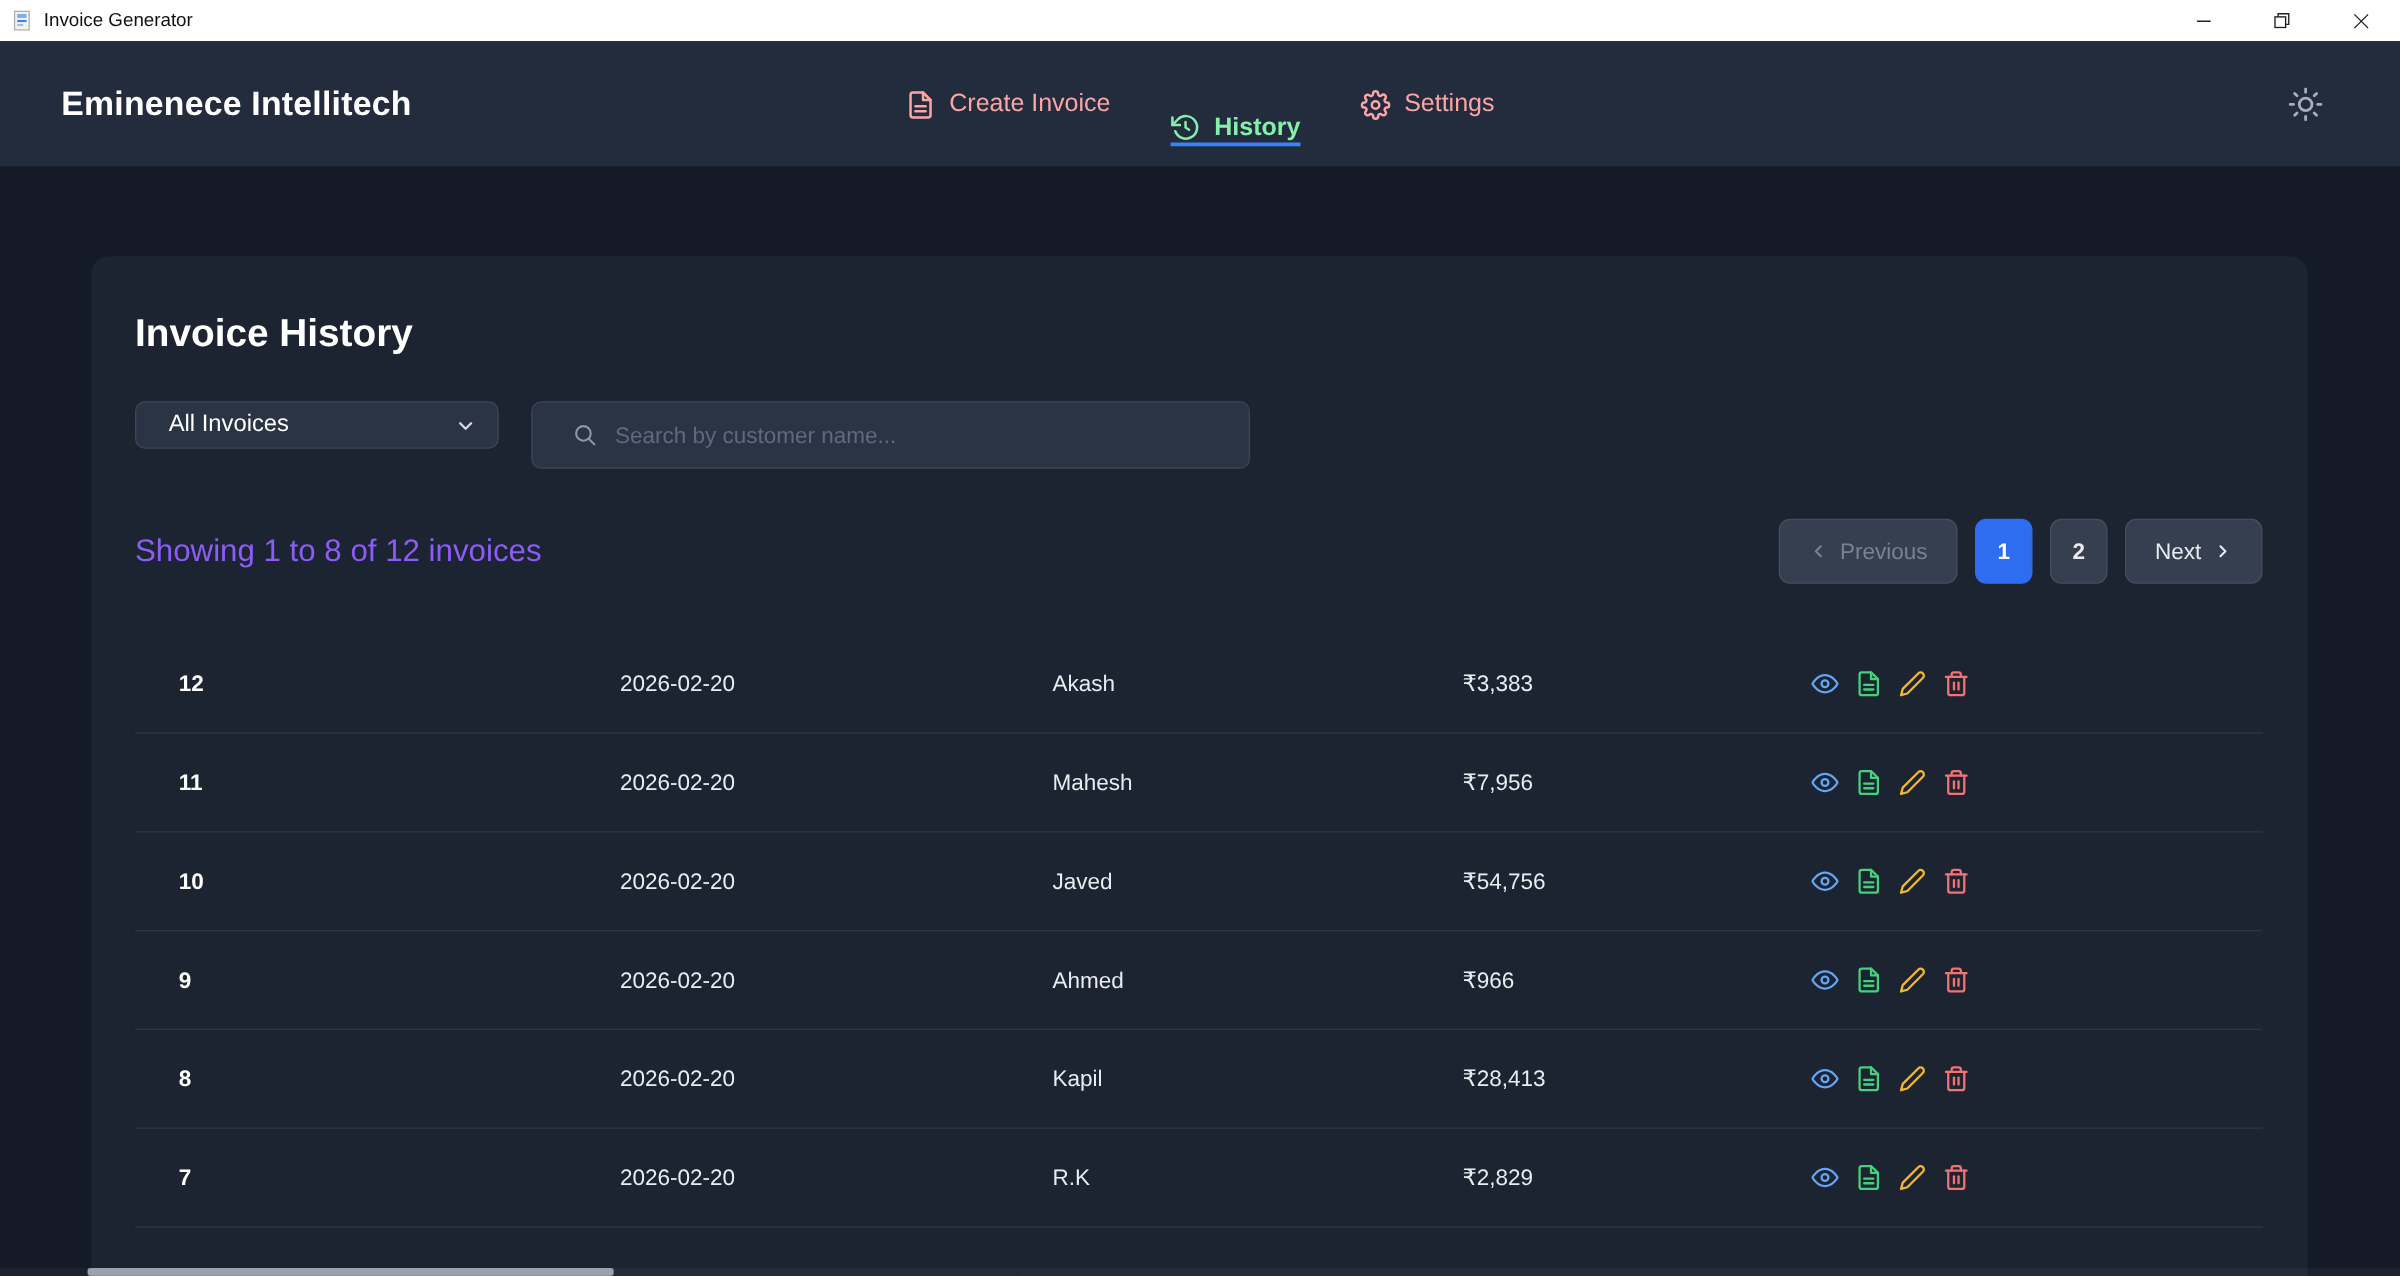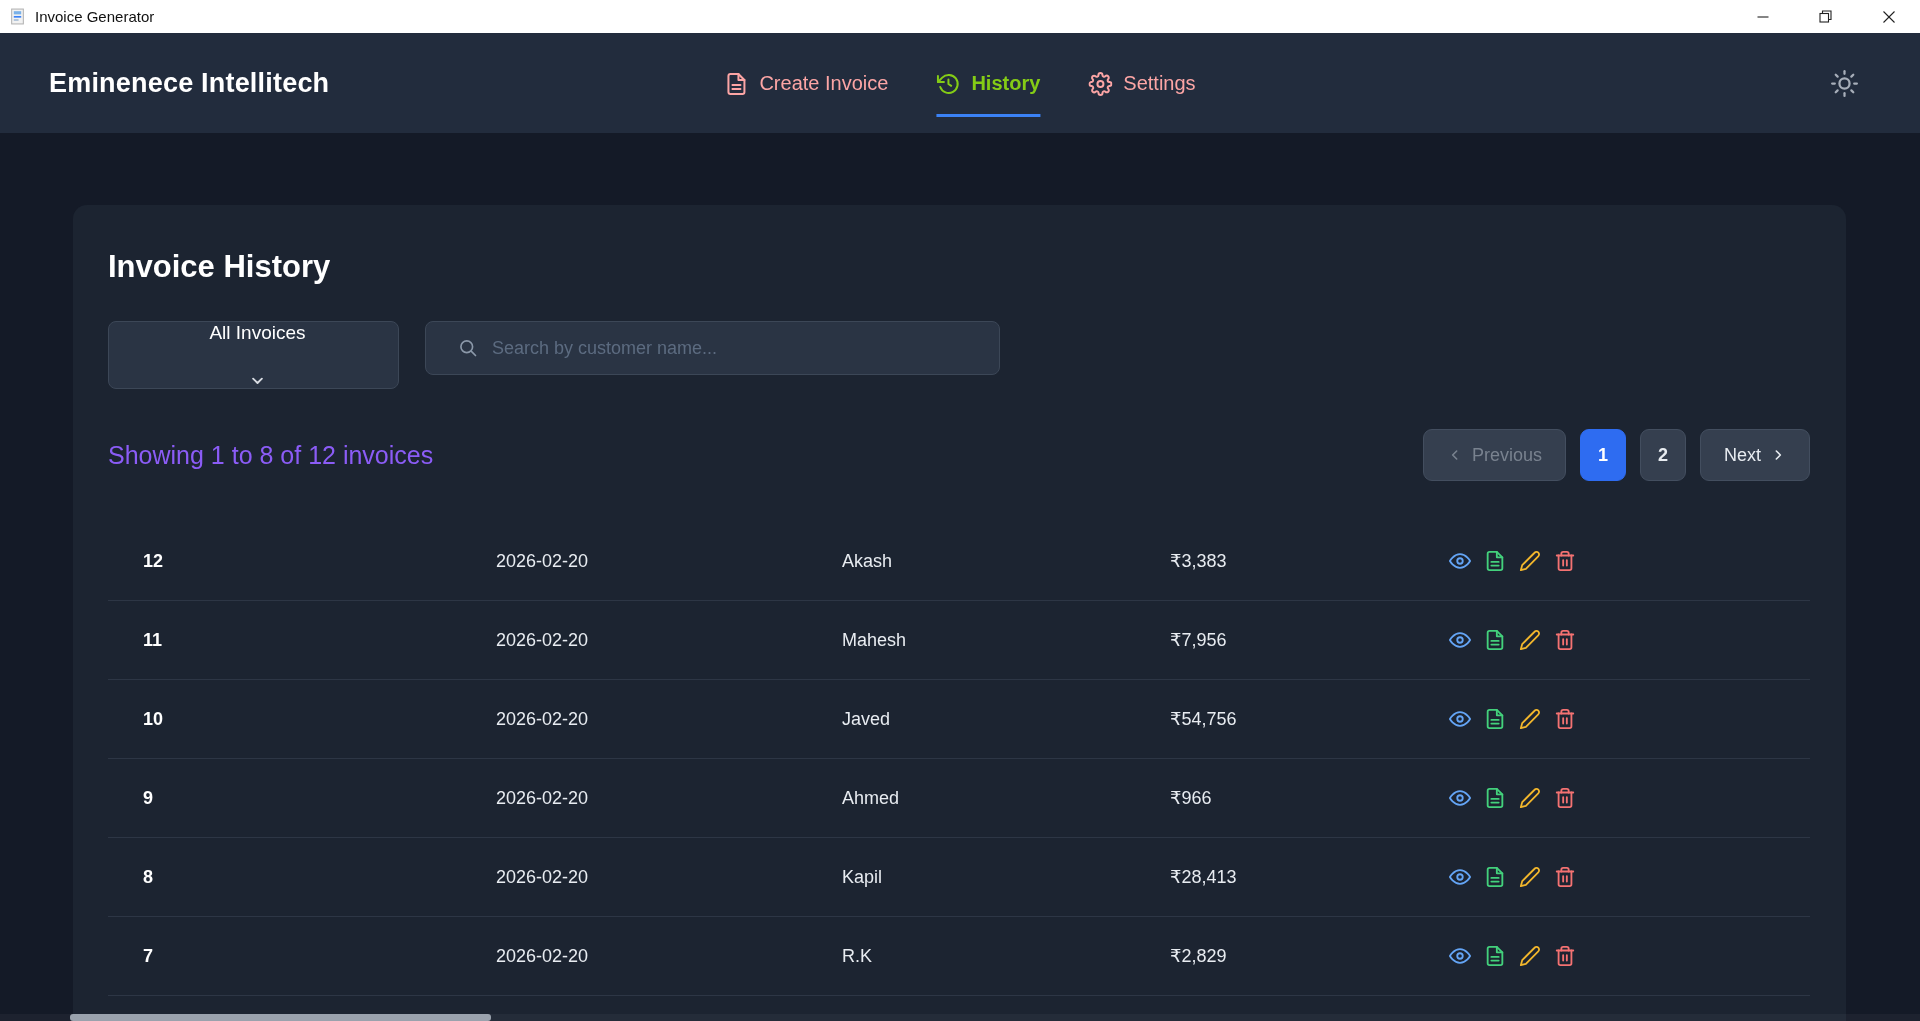--- a/index.html
+++ b/index.html
@@ -13,32 +13,32 @@
   .app-title { margin-left:9px; font-size:15px; color:#111; }
   .win-controls { margin-left:auto; display:flex; height:100%; }
   .win-btn { width:63px; height:100%; background:transparent; border:none; display:flex; align-items:center; justify-content:center; cursor:pointer; }
 
   
   .navbar { height:100px; background:#222c3d; display:flex; align-items:center; padding:0 60px 0 49px; position:relative; }
   .brand { font-size:27px; font-weight:bold; color:#ffffff; letter-spacing:0.2px; }
   .tabs { position:absolute; left:50%; transform:translateX(-50%); top:0; height:100%; display:flex; gap:48px; padding-top:20px; }
   .tab { height:64px; display:flex; align-items:center; gap:11px; color:#fca5a5; font-size:20px; cursor:pointer; border-bottom:3px solid transparent; }
   .tab .nav-ic { width:24px; height:24px; display:flex; }
-  .tab.active { color:#84cc16; border-bottom-color:#3b82f6; font-weight:600; }
+  .tab.active { color:#86efac; border-bottom-color:#3b82f6; font-weight:600;align-items:flex-end; }
   .theme-toggle { margin-left:auto; background:none; border:none; color:#a7aeb9; cursor:pointer; width:32px; height:32px; display:flex; align-items:center; justify-content:center; }
 
   
   .page { height:888px; }
   .card { width:1773px; height:920px; margin:72px 0 0 73px; background:#1c2431; border-radius:14px; padding:44px 36px 0 35px; }
   .page-title { font-size:31px; font-weight:bold; color:#ffffff; margin-bottom:36px; }
 
   .controls { display:flex; gap:26px; margin-bottom:40px; }
-  .select { width:291px; height:68px; background:#2a3444; border:1px solid #3c4757; border-radius:8px;
+  .select { width:291px; height:38px; background:#2a3444; border:1px solid #3c4757; border-radius:8px;
     display:flex; align-items:center; justify-content:space-between; padding:0 18px 0 26px;
-    color:#ffffff; font-size:19px; cursor:pointer;flex-direction:column; }
+    color:#ffffff; font-size:19px; cursor:pointer; }
   .search { width:575px; height:54px; background:#2a3444; border:1px solid #3c4757; border-radius:8px;
     display:flex; align-items:center; gap:14px; padding:0 16px 0 32px; }
   .search svg { flex:none; }
   .search input { flex:1; background:transparent; border:none; outline:none; color:#e5e9ef; font-size:18px; }
   .search input::placeholder { color:#5c6b80; }
 
   .meta-row { display:flex; justify-content:space-between; align-items:center; margin-bottom:41px; }
   .summary { color:#8b5cf6; font-size:25px; }
   .pagination { display:flex; gap:14px; align-items:center; }
   .page-btn { height:52px; background:#353f4f; border:1px solid #434e5f; border-radius:9px; color:#e8ecf1;

